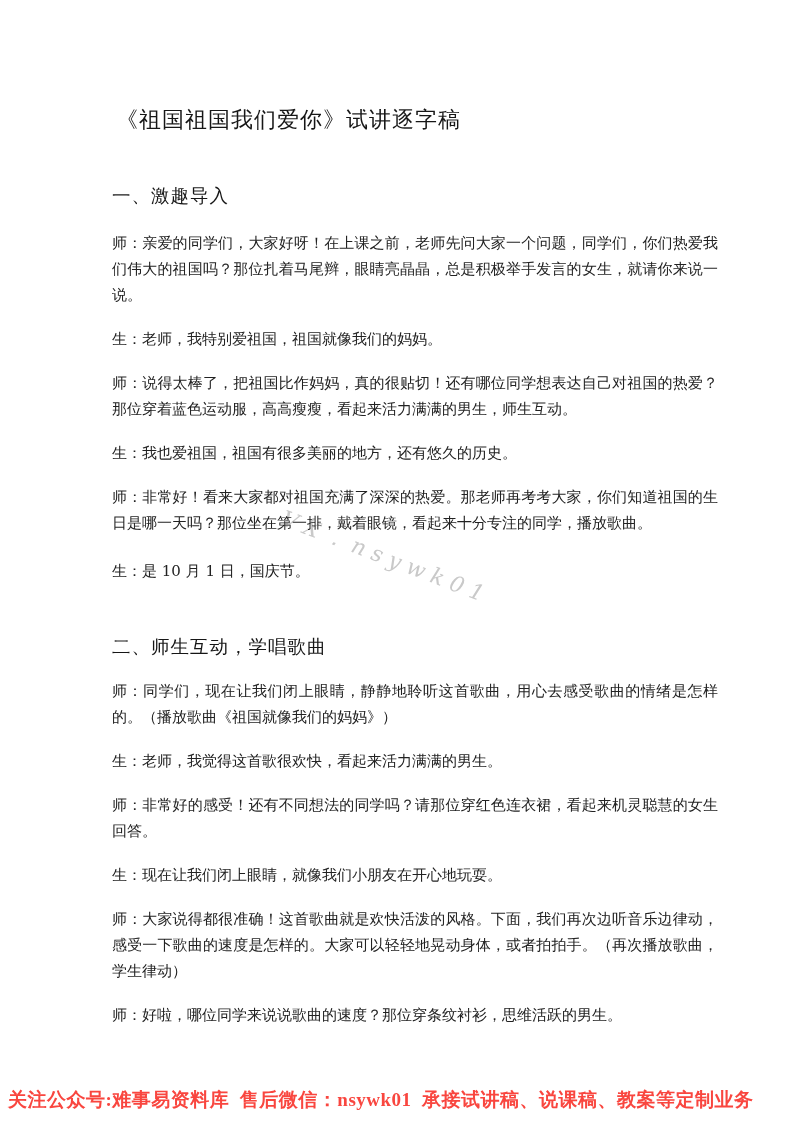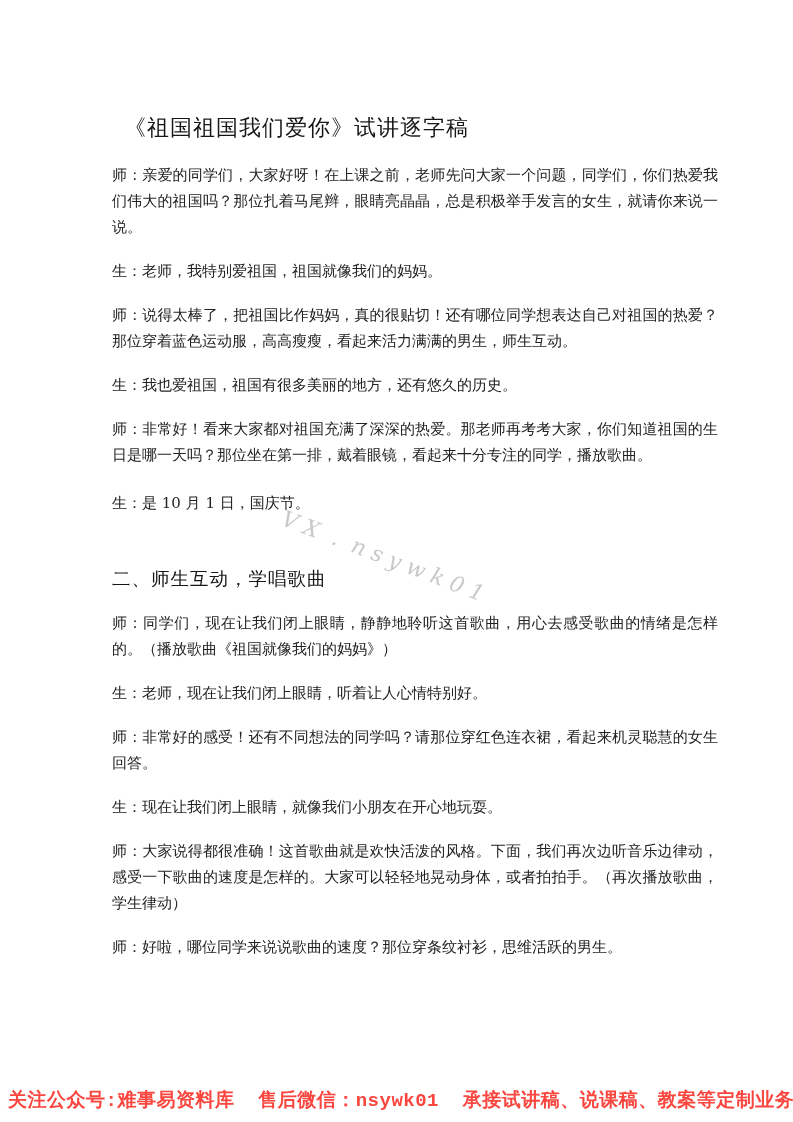--- a/index.html
+++ b/index.html
@@ -16,21 +16,21 @@
     font-family: "DejaVu Serif", "Liberation Serif", serif;
     color: #1f1f1f;
   }
   .content {
     position: absolute;
     left: 112px;
     width: 606px;
     top: 0;
   }
   .doc-title {
-    margin: 12px;
+    margin: 4px;
     padding-top: 100px;
     font-size: 22px;
     font-weight: 400;
     letter-spacing: 1px;
     line-height: 32px;
     color: #161616;
   }
   .section-heading {
     margin: 0;
     font-size: 18.5px;
@@ -63,51 +63,52 @@
     letter-spacing: 7px;
     color: #c9c9c9;
     white-space: nowrap;
     pointer-events: none;
   }
   .footer-banner {
     position: absolute;
     left: 8px;
     right: 15px;
     bottom: 9px;
-    font-family: Liberation Mono, monospace;
+    font-family: Liberation Serif, serif;
     font-weight: 700;
     font-size: 19px;
     letter-spacing: 0.5px;
     color: #f9463f;
     white-space: pre;
   }
 </style>
 </head>
 <body>
 
 <div class="page">
 
   <div class="watermark">VX．nsywk01</div>
 
   <div class="content">
 
     <h1 class="doc-title">《祖国祖国我们爱你》试讲逐字稿</h1>
 
+    <h2 class="section-heading h-sec1">一、激趣导入</h2>
 
     <p class="para">师：亲爱的同学们，大家好呀！在上课之前，老师先问大家一个问题，同学们，你们热爱我们伟大的祖国吗？那位扎着马尾辫，眼睛亮晶晶，总是积极举手发言的女生，就请你来说一说。</p>
     <p class="para">生：老师，我特别爱祖国，祖国就像我们的妈妈。</p>
     <p class="para">师：说得太棒了，把祖国比作妈妈，真的很贴切！还有哪位同学想表达自己对祖国的热爱？那位穿着蓝色运动服，高高瘦瘦，看起来活力满满的男生，师生互动。</p>
     <p class="para">生：我也爱祖国，祖国有很多美丽的地方，还有悠久的历史。</p>
     <p class="para">师：非常好！看来大家都对祖国充满了深深的热爱。那老师再考考大家，你们知道祖国的生日是哪一天吗？那位坐在第一排，戴着眼镜，看起来十分专注的同学，播放歌曲。</p>
     <p class="para gap">生：是 10 月 1 日，国庆节。</p>
 
     <h2 class="section-heading h-sec2">二、师生互动，学唱歌曲</h2>
 
     <p class="para">师：同学们，现在让我们闭上眼睛，静静地聆听这首歌曲，用心去感受歌曲的情绪是怎样的。（播放歌曲《祖国就像我们的妈妈》）</p>
-    <p class="para">生：老师，现在让我们闭上眼睛，听着让人心情特别好。</p>
+    <p class="para">生：老师，我觉得这首歌很欢快，看起来活力满满的男生。</p>
     <p class="para">师：非常好的感受！还有不同想法的同学吗？请那位穿红色连衣裙，看起来机灵聪慧的女生回答。</p>
     <p class="para">生：现在让我们闭上眼睛，就像我们小朋友在开心地玩耍。</p>
     <p class="para">师：大家说得都很准确！这首歌曲就是欢快活泼的风格。下面，我们再次边听音乐边律动，感受一下歌曲的速度是怎样的。大家可以轻轻地晃动身体，或者拍拍手。（再次播放歌曲，学生律动）</p>
     <p class="para">师：好啦，哪位同学来说说歌曲的速度？那位穿条纹衬衫，思维活跃的男生。</p>
 
   </div>
 
   <div class="footer-banner">关注公众号:难事易资料库  售后微信：nsywk01  承接试讲稿、说课稿、教案等定制业务</div>
 
 </div>

